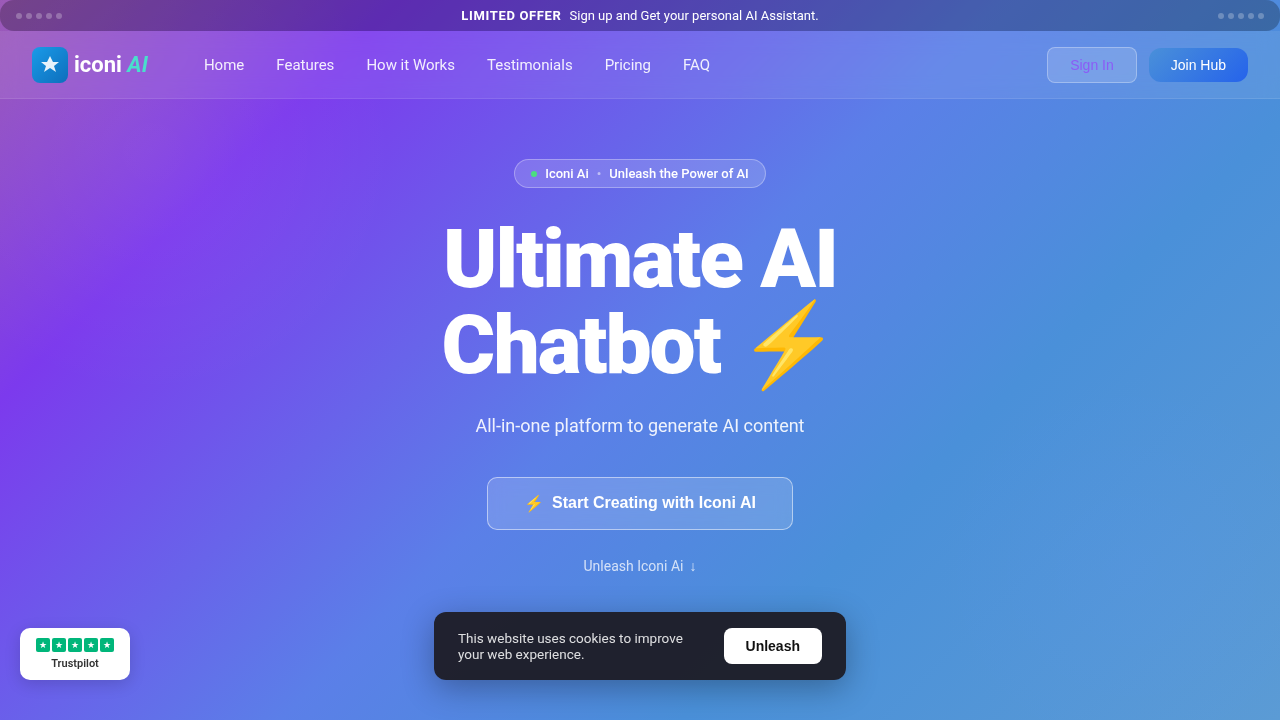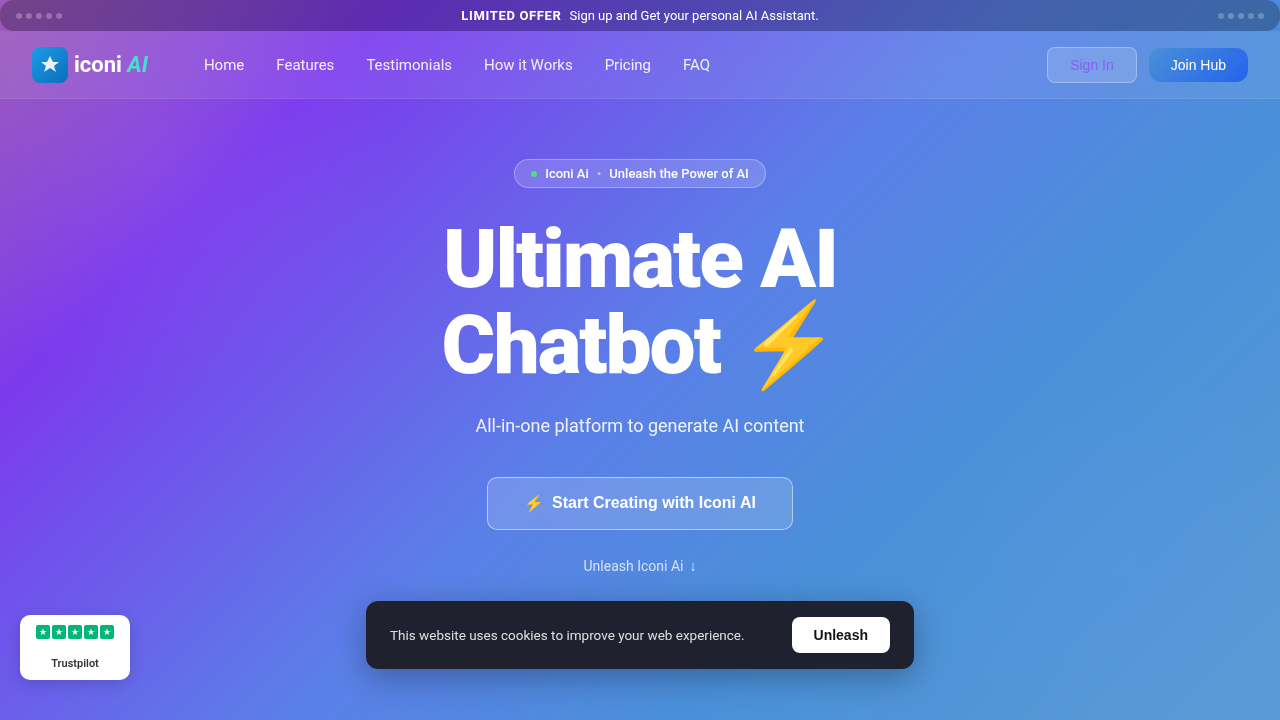--- a/index.html
+++ b/index.html
@@ -219,31 +219,31 @@
       font-size: 14px;
       text-decoration: none;
       display: flex;
       align-items: center;
       gap: 6px;
     }
 
     
     .cookie-banner {
       position: fixed;
-      bottom: 51px;
+      bottom: 40px;
       left: 50%;
       transform: translateX(-50%);
       background: rgba(30,30,40,0.97);
       border-radius: 12px;
       padding: 16px 24px;
       display: flex;
       align-items: center;
       gap: 20px;
       z-index: 100;
-      width: 548px;
+      width: 412px;
       box-shadow: 0 8px 32px rgba(0,0,0,0.3);
     }
 
     .cookie-text {
       color: rgba(255,255,255,0.85);
       font-size: 13.5px;
       flex: 1;
     }
 
     .btn-accept {
@@ -293,21 +293,21 @@
       justify-content: center;
       color: white;
       font-size: 9px;
       border-radius: 2px;
     }
 
     .trustpilot-text {
       font-size: 11px;
       color: #333;
       font-weight: 600;
-      margin-top: 18px;
+      margin-top: 5px;
     }
 
     
     .bg-decoration {
       position: absolute;
       inset: 0;
       z-index: 1;
       pointer-events: none;
       overflow: hidden;
     }
@@ -366,22 +366,22 @@
       <svg width="22" height="22" viewBox="0 0 22 22" fill="none" xmlns="http://www.w3.org/2000/svg">
         <path d="M11 2L14 8H20L15 12L17 18L11 14L5 18L7 12L2 8H8L11 2Z" fill="white" opacity="0.9"></path>
       </svg>
     </div>
     <span>iconi <span style="color:#4adecc; font-style:italic;">AI</span></span>
   </a>
 
   <div class="nav-links">
     <a href="#" class="nav-link">Home</a>
     <a href="#" class="nav-link">Features</a>
+    <a href="#" class="nav-link">How it Works</a>
     <a href="#" class="nav-link">Testimonials</a>
-    <a href="#" class="nav-link">How it Works</a>
     <a href="#" class="nav-link">Pricing</a>
     <a href="#" class="nav-link">FAQ</a>
   </div>
 
   <div class="nav-actions">
     <button class="btn-signin">Sign In</button>
     <button class="btn-joinhub">Join Hub</button>
   </div>
 </nav>
 

